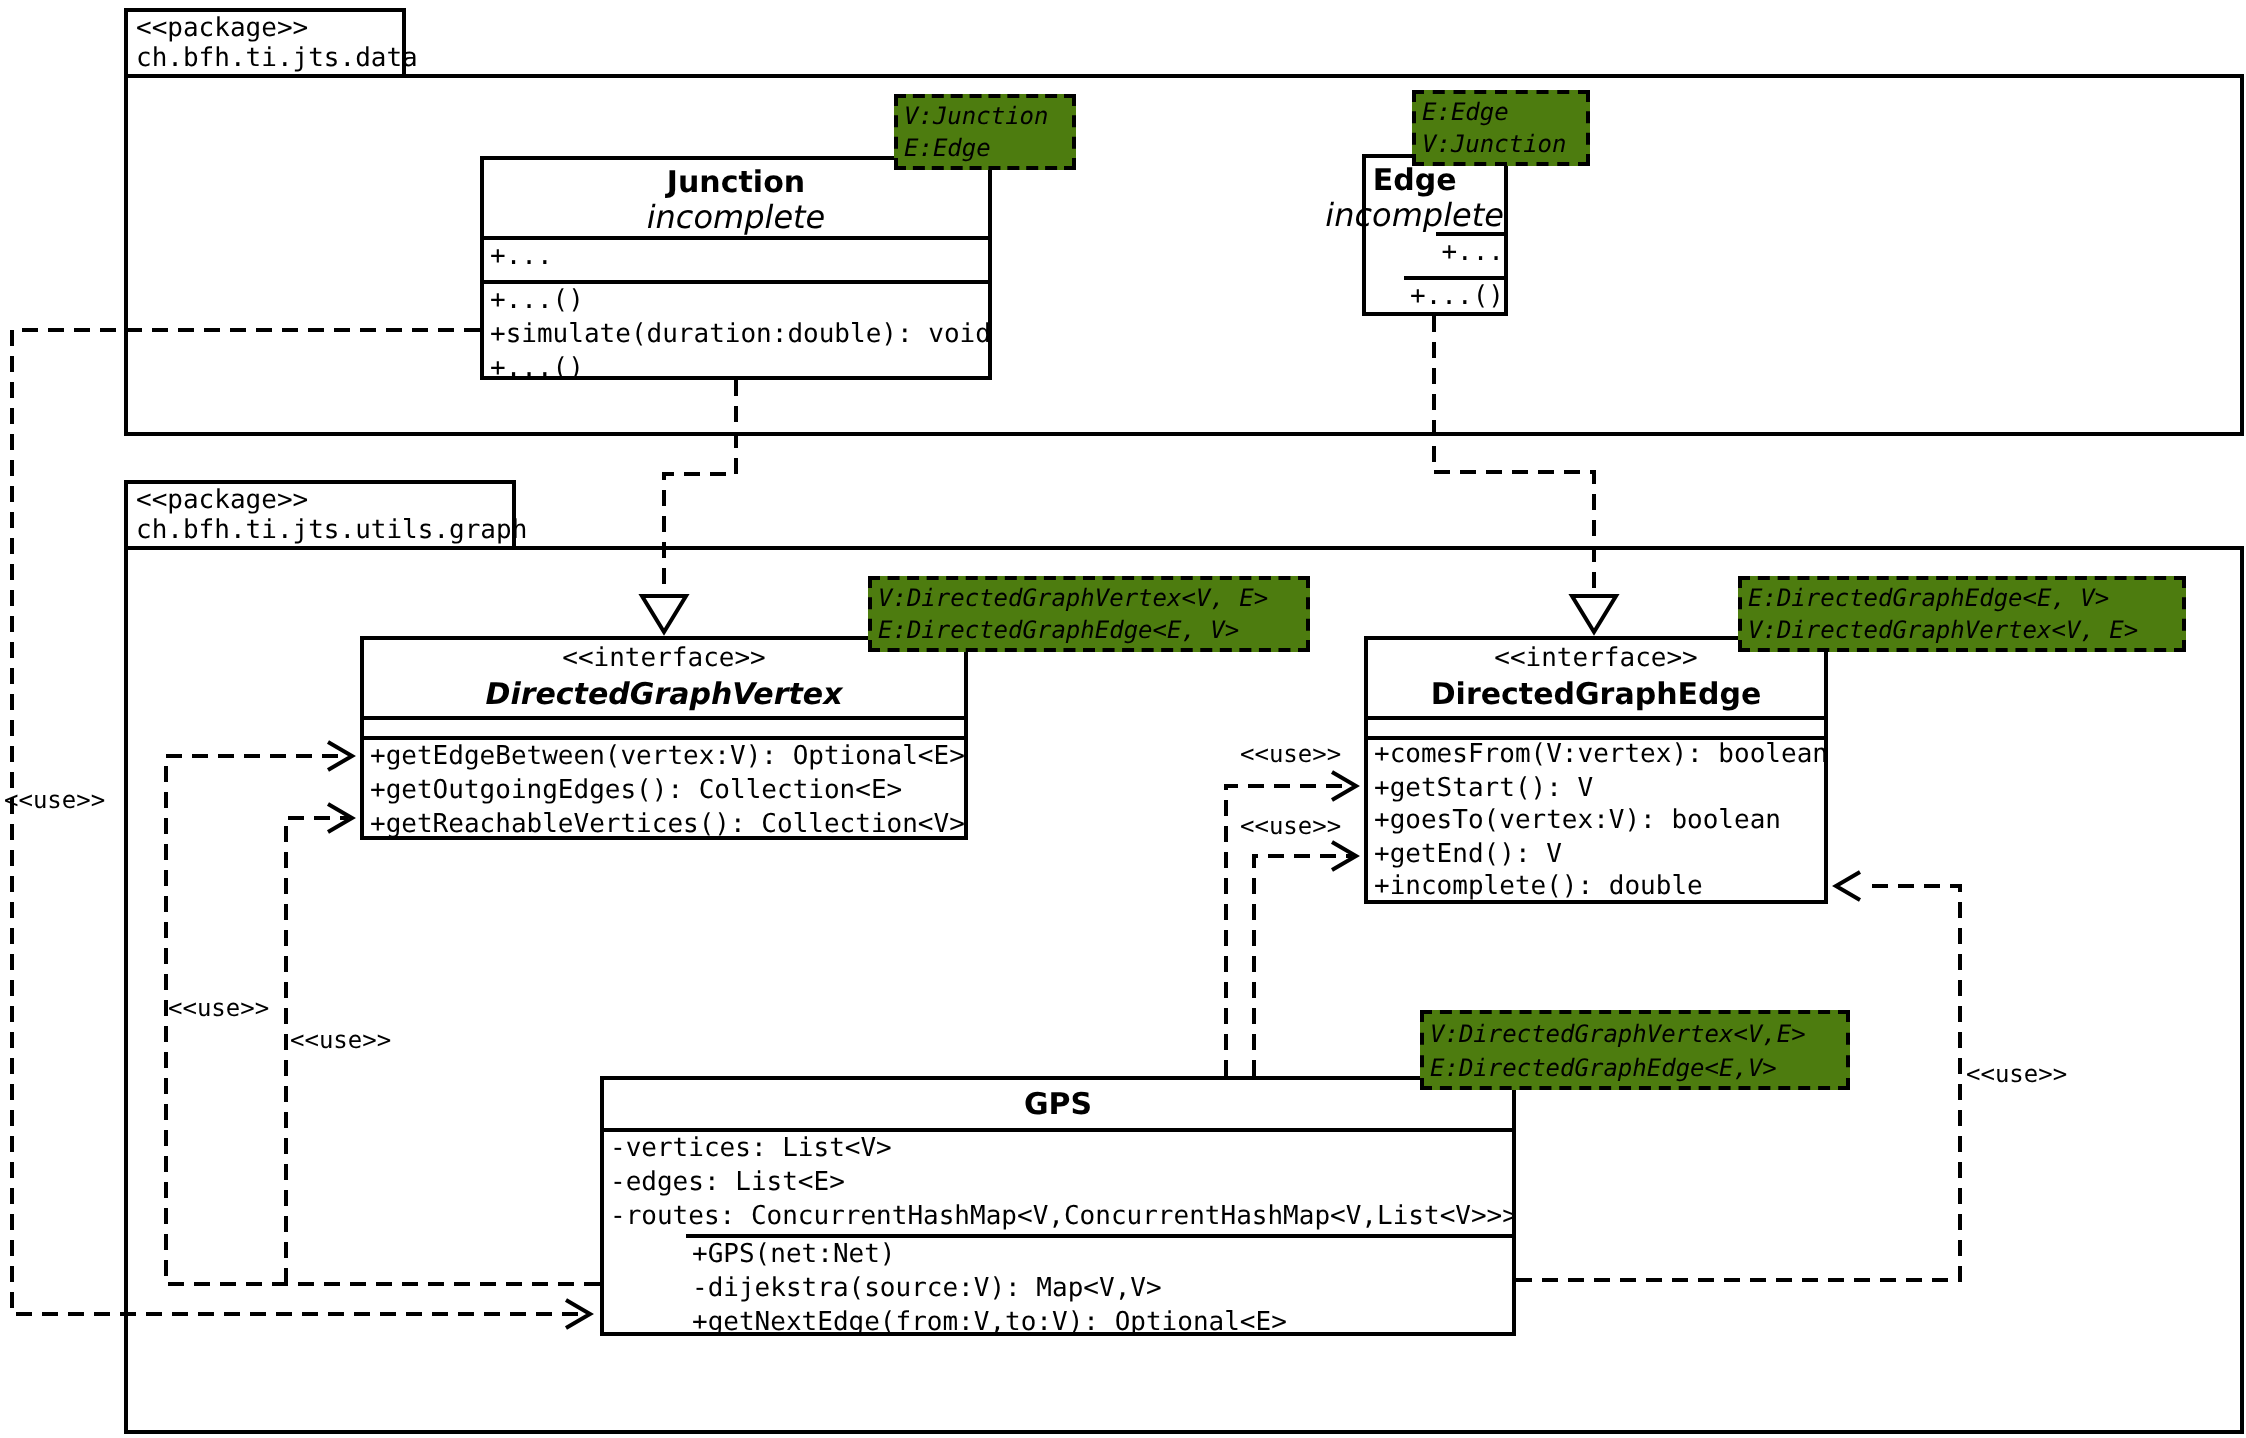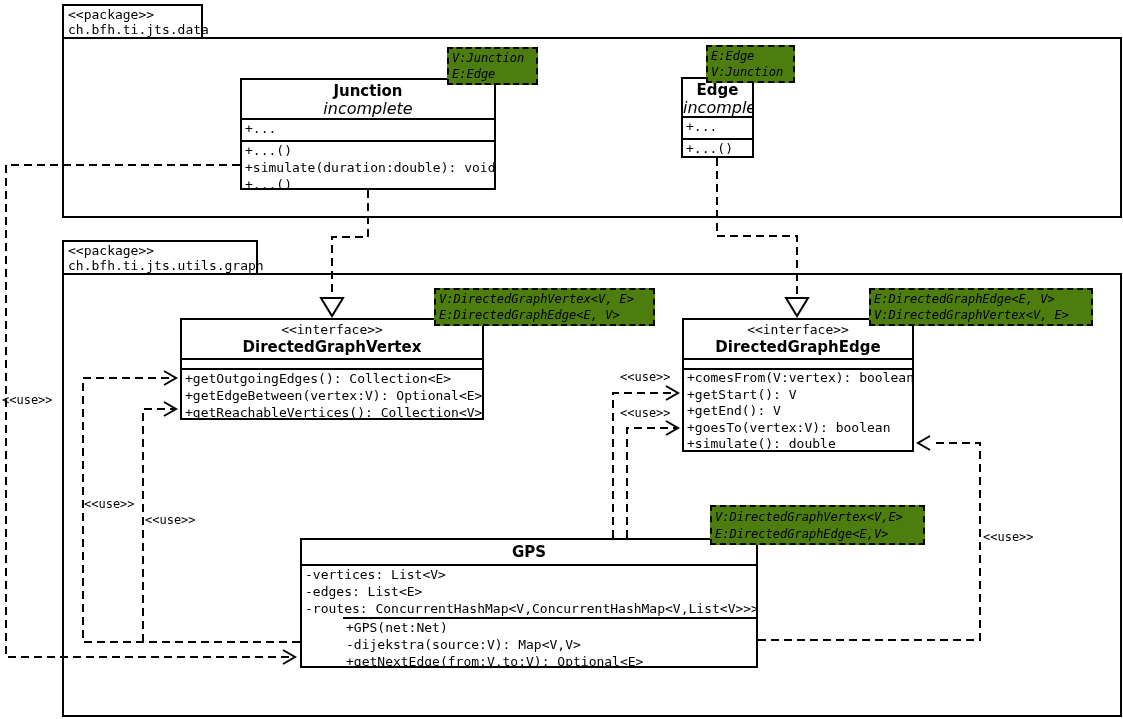--- a/index.html
+++ b/index.html
@@ -105,58 +105,58 @@
     <div class="c-attrs" style="height:20px;">
       <div class="member">+...</div>
     </div>
     <div class="c-methods" style="flex:1;">
       <div class="member">+...()</div>
       <div class="member">+simulate(duration:double): void</div>
       <div class="member">+...()</div>
     </div>
   </div>
 
-  <div class="abs classbox" style="left:681px; top:77px; width:73px; height:81px;">
+  <div class="abs classbox" style="left:681px; top:77px; width:73px; height:81px;align-items:flex-end;">
     <div class="c-head" style="height:37px;">
       <div class="c-title">Edge</div>
       <div class="c-note">incomplete</div>
     </div>
     <div class="c-attrs" style="height:20px;">
       <div class="member">+...</div>
     </div>
     <div class="c-methods" style="flex:1;">
       <div class="member">+...()</div>
     </div>
   </div>
 
   <div class="abs classbox" style="left:180px; top:318px; width:304px; height:102px;">
     <div class="c-head" style="height:38px;">
       <div class="c-stereo">&lt;&lt;interface&gt;&gt;</div>
-      <div class="c-title" style="padding-top:0;">DirectedGraphVertex</div>
+      <div class="c-title" style="padding-top:0;font-style:italic;">DirectedGraphVertex</div>
     </div>
     <div class="c-attrs" style="height:8px;"></div>
     <div class="c-methods" style="flex:1;">
+      <div class="member">+getEdgeBetween(vertex:V): Optional&lt;E&gt;</div>
       <div class="member">+getOutgoingEdges(): Collection&lt;E&gt;</div>
-      <div class="member">+getEdgeBetween(vertex:V): Optional&lt;E&gt;</div>
       <div class="member">+getReachableVertices(): Collection&lt;V&gt;</div>
     </div>
   </div>
 
   <div class="abs classbox" style="left:682px; top:318px; width:232px; height:134px;">
     <div class="c-head" style="height:38px;">
       <div class="c-stereo">&lt;&lt;interface&gt;&gt;</div>
       <div class="c-title" style="padding-top:0;">DirectedGraphEdge</div>
     </div>
     <div class="c-attrs" style="height:8px;"></div>
     <div class="c-methods" style="flex:1;">
       <div class="member tight">+comesFrom(V:vertex): boolean</div>
       <div class="member tight">+getStart(): V</div>
+      <div class="member tight">+goesTo(vertex:V): boolean</div>
       <div class="member tight">+getEnd(): V</div>
-      <div class="member tight">+goesTo(vertex:V): boolean</div>
-      <div class="member tight">+simulate(): double</div>
+      <div class="member tight">+incomplete(): double</div>
     </div>
   </div>
 
   <div class="abs classbox" style="left:300px; top:538px; width:458px; height:130px;">
     <div class="c-head" style="height:24px;">
       <div class="c-title-sm">GPS</div>
     </div>
     <div class="c-attrs" style="height:51px;">
       <div class="member">-vertices: List&lt;V&gt;</div>
       <div class="member">-edges: List&lt;E&gt;</div>

